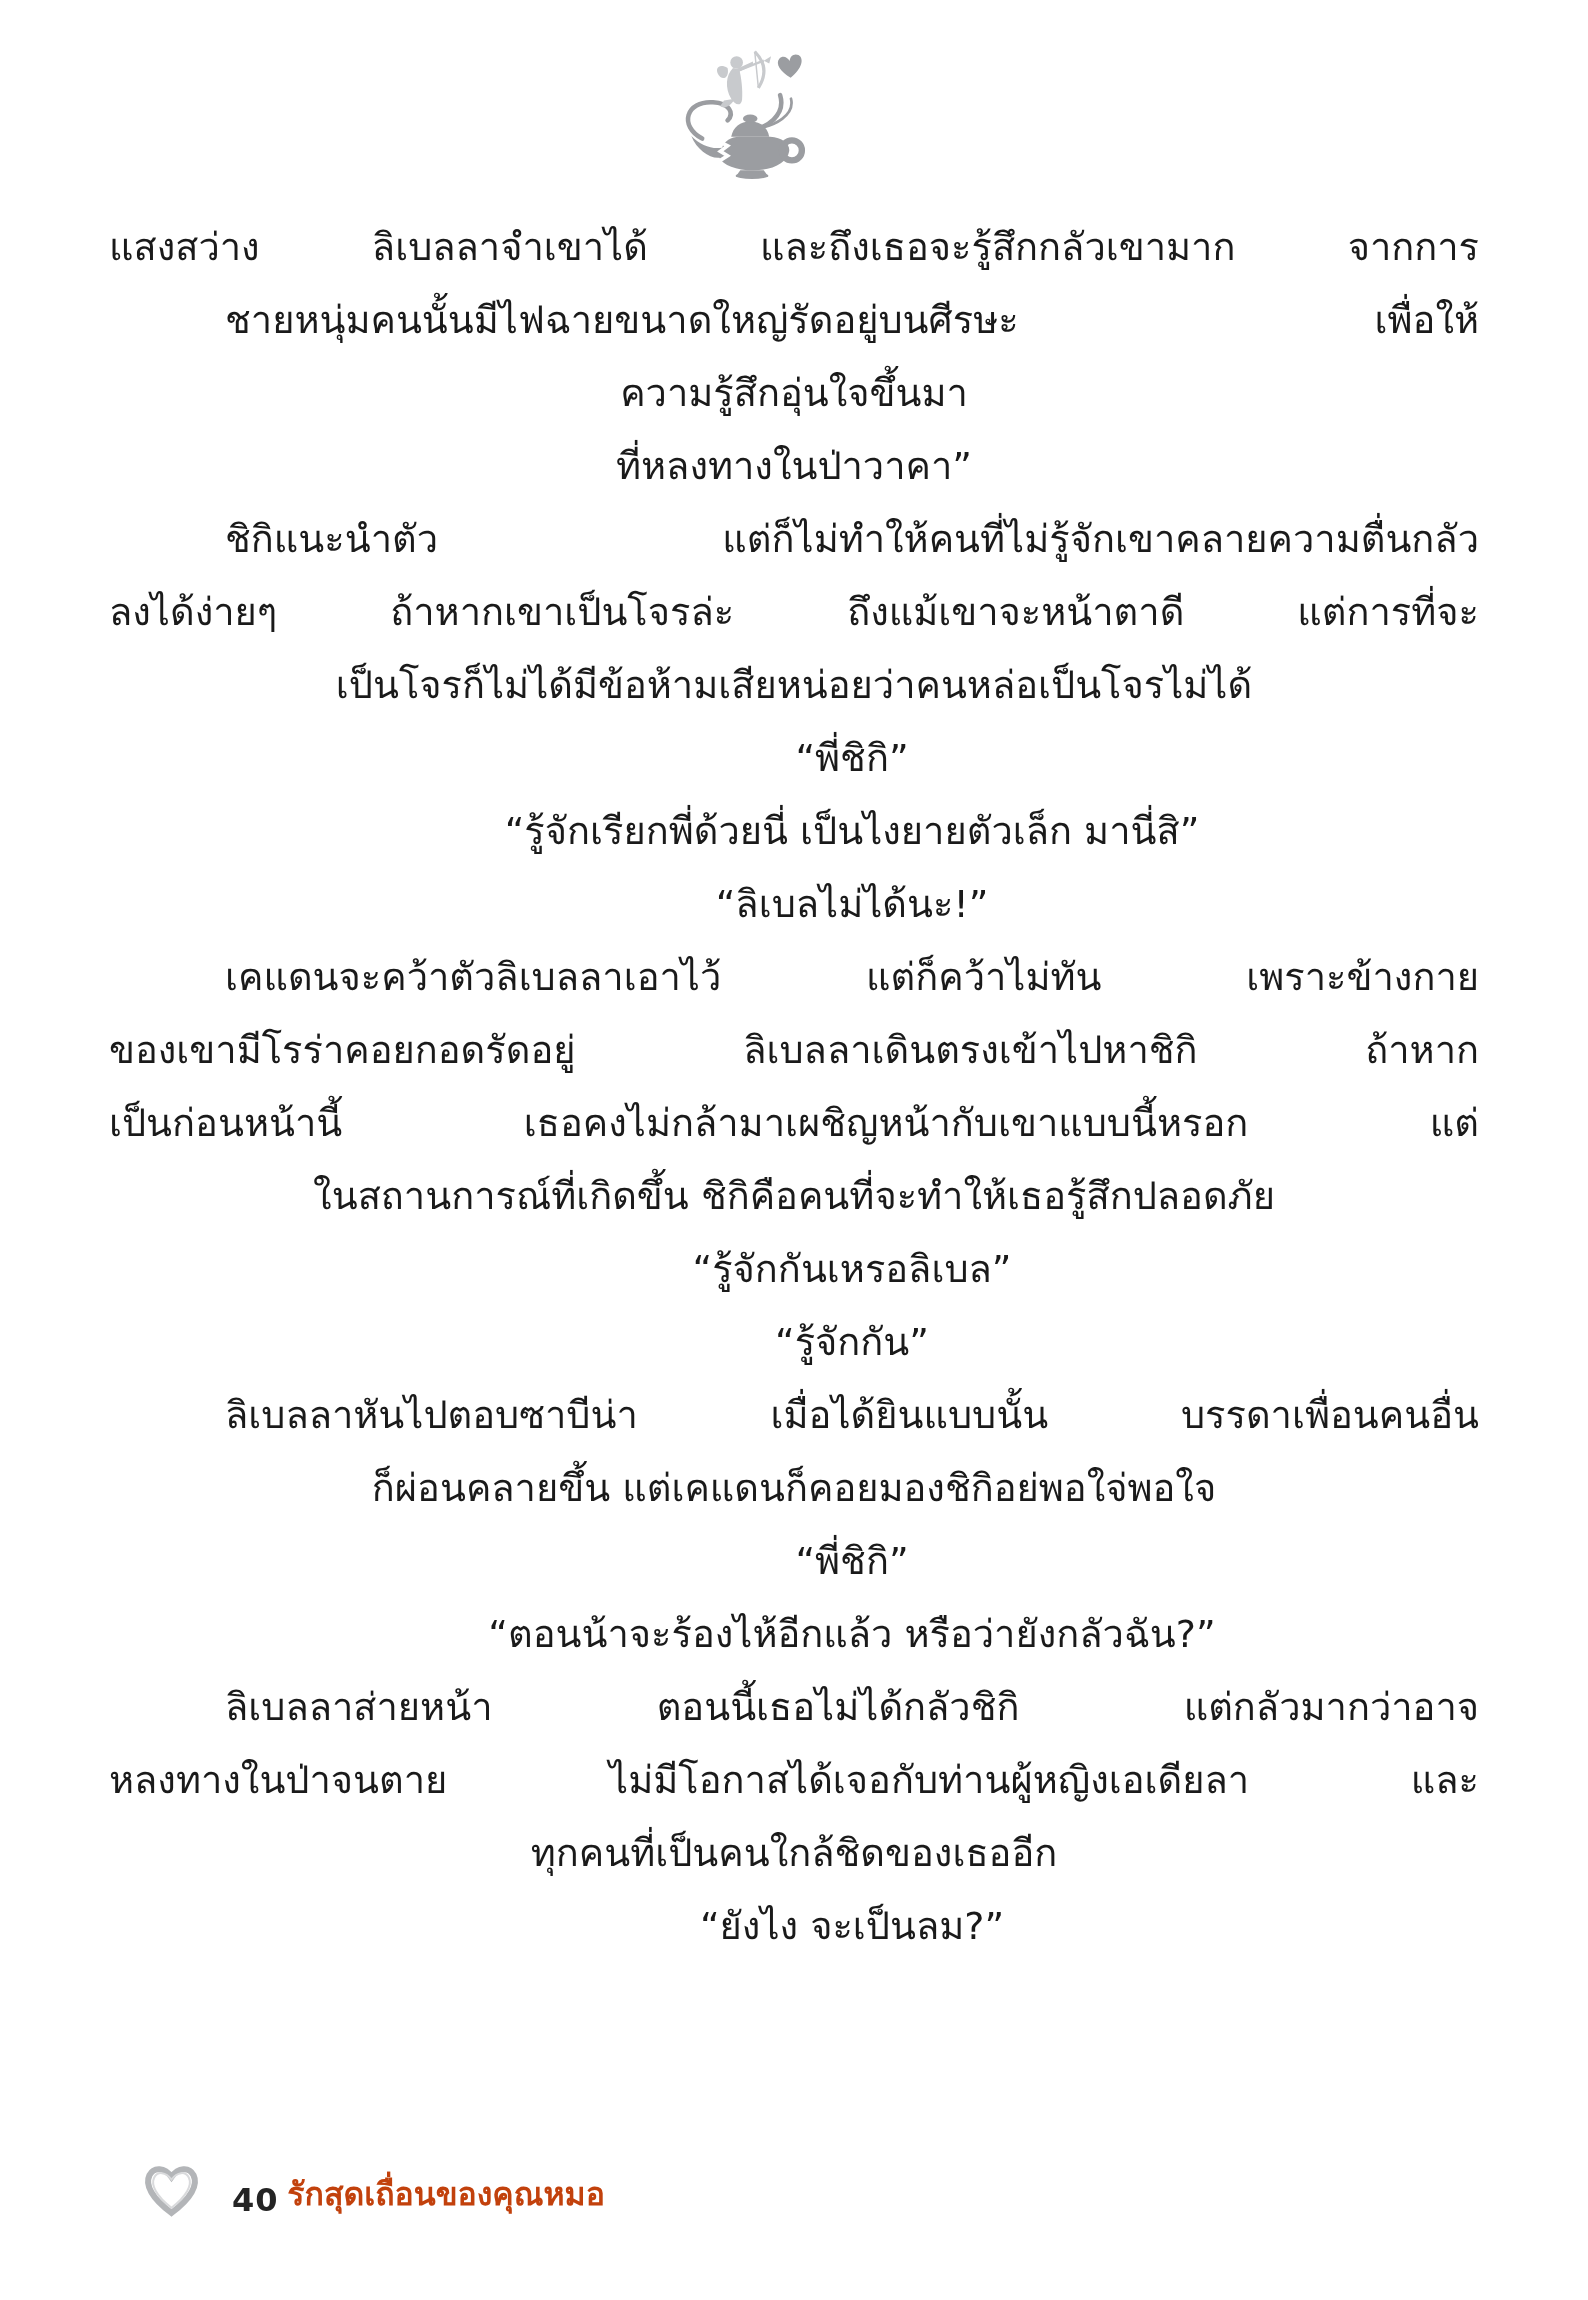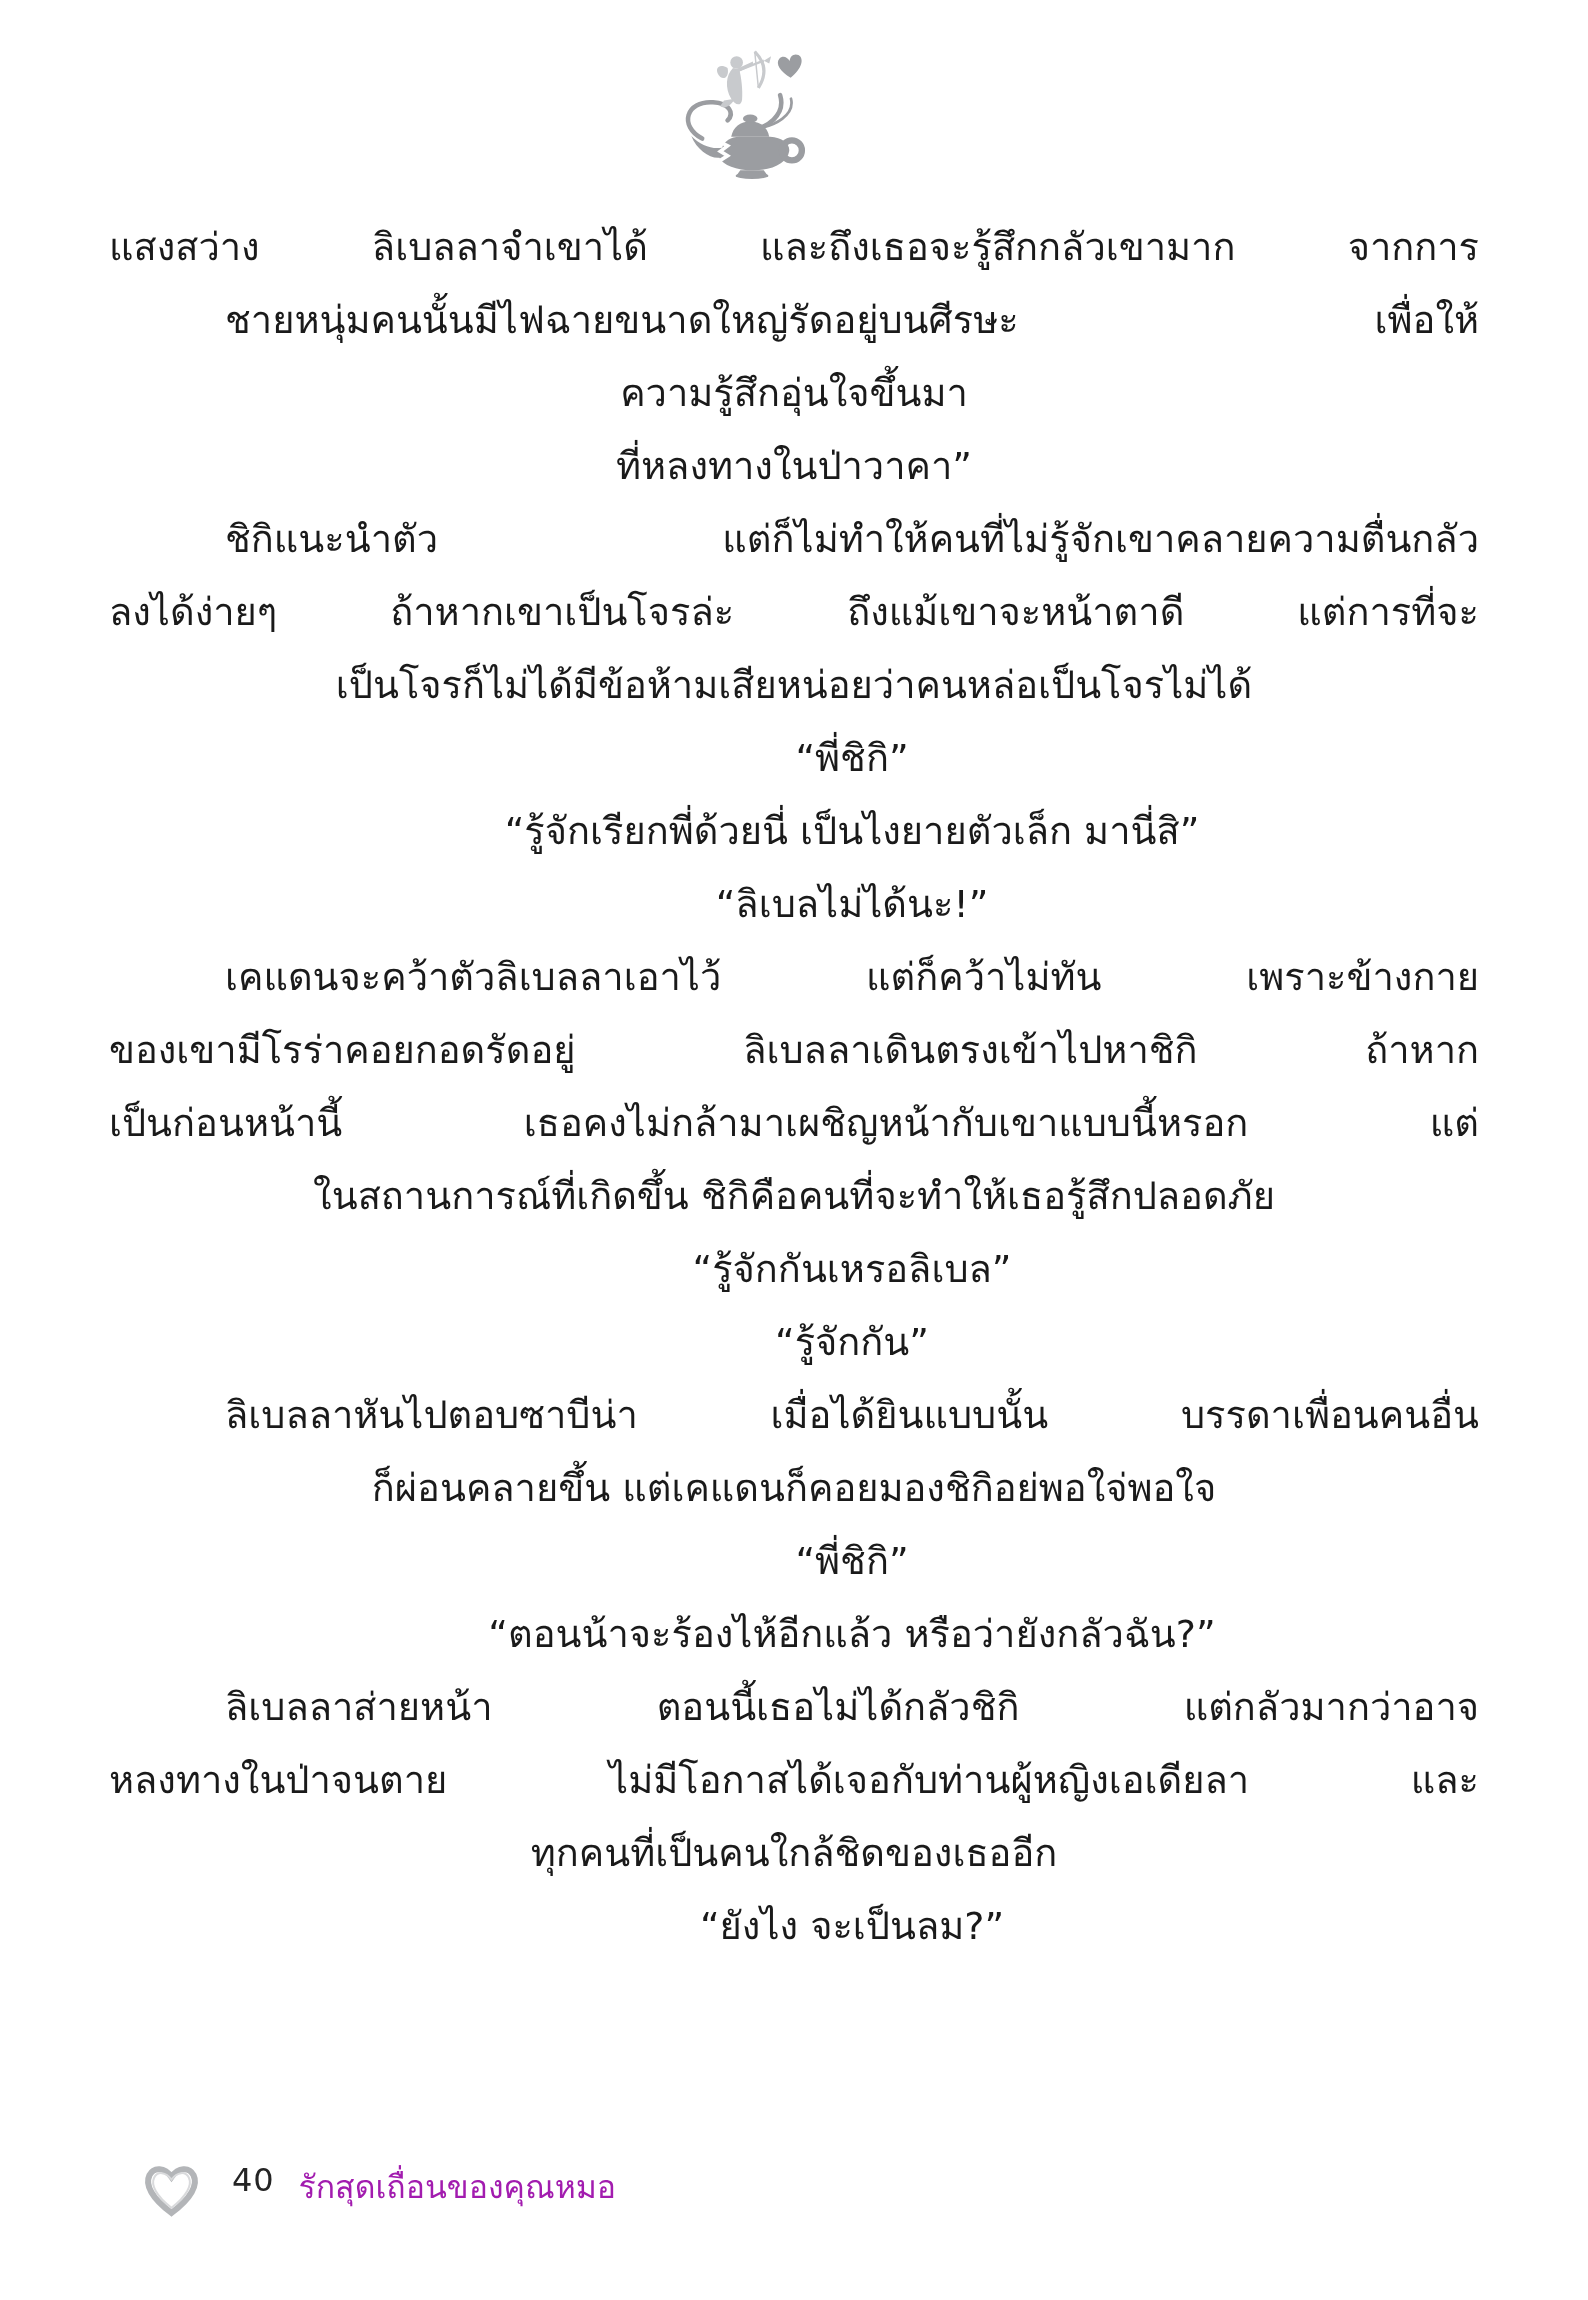--- a/index.html
+++ b/index.html
@@ -10,28 +10,28 @@
   }
   .ornament{position:absolute;left:675px;top:41px;width:145px;height:139px;}
   .page-text{position:absolute;left:109px;top:211px;width:1370px;}
   .line{
     font-size:38px;line-height:73px;height:73px;color:#1a1a1a;
     overflow:hidden;text-align:center;
   }
   .indent{text-indent:116px;}
   .justify{text-align:justify;text-align-last:justify;}
   .footer{
-    position:absolute;left:141px;top:2161px;display:flex;align-items:flex-start;
+    position:absolute;left:141px;top:2161px;display:flex;align-items:flex-end;font-weight:bold;
   }
   .footer .heart{width:61px;height:58px;flex:0 0 auto;}
   .footer .pagenum{
     margin-left:30px;font-size:32px;color:#242424;letter-spacing:0.9px;
   }
   .footer .booktitle{
-    margin-left:24px;font-size:32px;color:#a21caf;
+    margin-left:9px;font-size:32px;color:#c2410c;
   }
 </style>
 </head>
 <body>
 
 <svg class="ornament" viewBox="-10 0 160 150" xmlns="http://www.w3.org/2000/svg" aria-hidden="true">
 
   <path d="M20,106 C-6,92 2,64 32,66 C50,67 56,78 48,86" fill="none" stroke="#9b9da1" stroke-width="5" stroke-linecap="round"></path>
   <path d="M60,100 C96,96 112,78 106,58" fill="none" stroke="#9b9da1" stroke-width="5" stroke-linecap="round"></path>
   <path d="M70,96 C104,94 122,78 118,62" fill="none" stroke="#9b9da1" stroke-width="3" stroke-linecap="round"></path>

